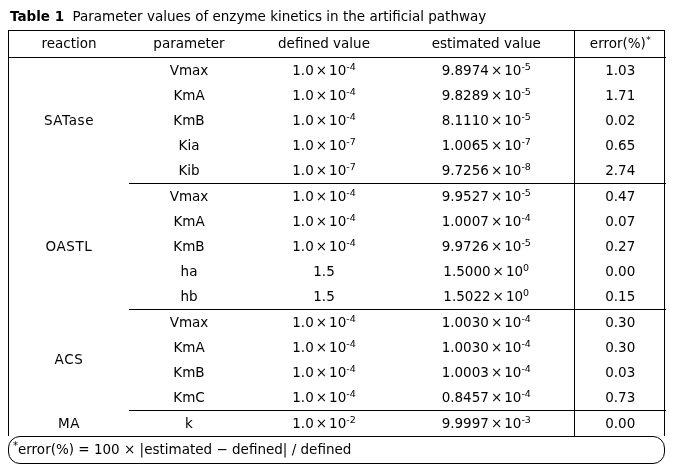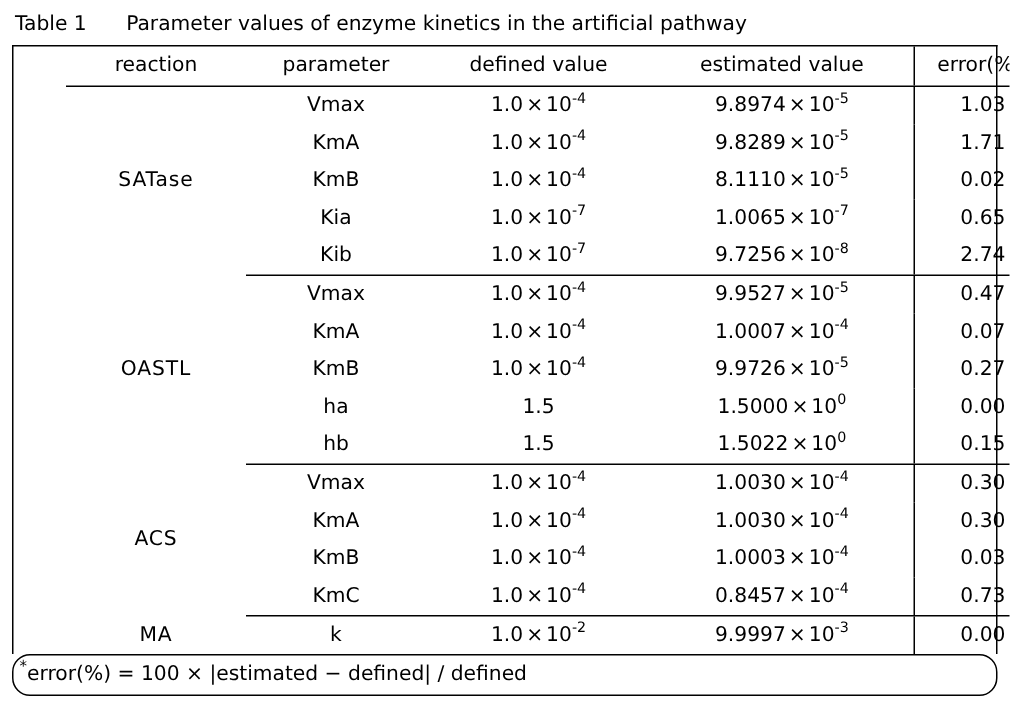--- a/index.html
+++ b/index.html
@@ -20,24 +20,24 @@
     height: 469px;
     box-sizing: border-box;
     padding: 6px 8px 0 8px;
   }
   .caption {
     font-size: 13.5px;
     padding: 2px 0 6px 2px;
     white-space: nowrap;
   }
   .caption .cap-label {
-    font-weight: normal;
+    font-weight: bold;
   }
   .caption .cap-text {
-    margin-left: 22px;
+    margin-left: 4px;
   }
   table.kin {
     border-collapse: collapse;
     width: 657px;
     table-layout: fixed;
     font-size: 13.5px;
   }
   table.kin th, table.kin td {
     padding: 0;
     margin: 0;
@@ -75,21 +75,20 @@
     padding: 4px 0 0 4px;
     white-space: nowrap;
   }
   .footnote sup { font-size: 10px; }
   .tbl-wrap {
     border-left: 1.6px solid #000;
     border-right: 1.6px solid #000;
     border-top: 1.6px solid #000;
     width: 657px;
     box-sizing: border-box;
-    padding-left: 35px;
   }
   .foot-wrap {
     border-left: 1.6px solid #000;
     border-right: 1.6px solid #000;
     border-bottom: 1.6px solid #000;
     border-top: 1.6px solid #000;
     width: 657px;
     box-sizing: border-box;
     height: 28px;
     border-radius: 12px;

